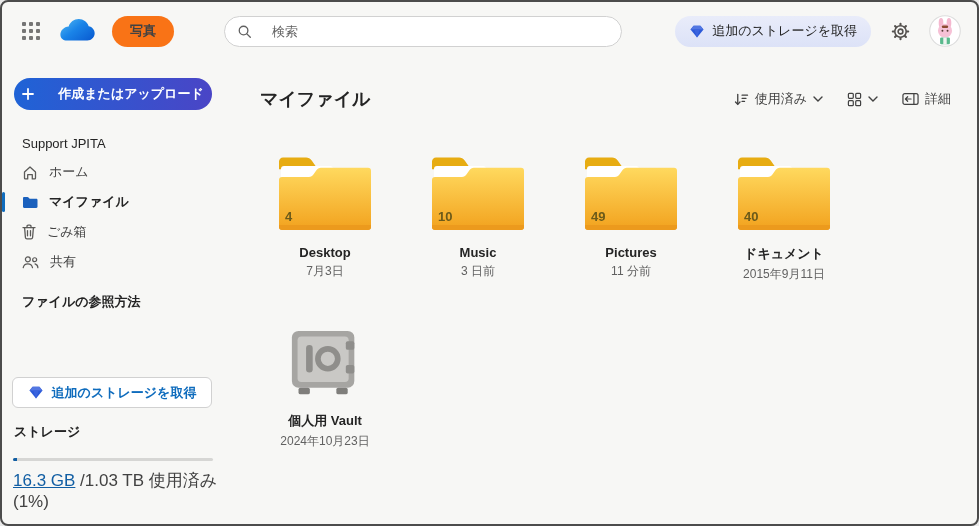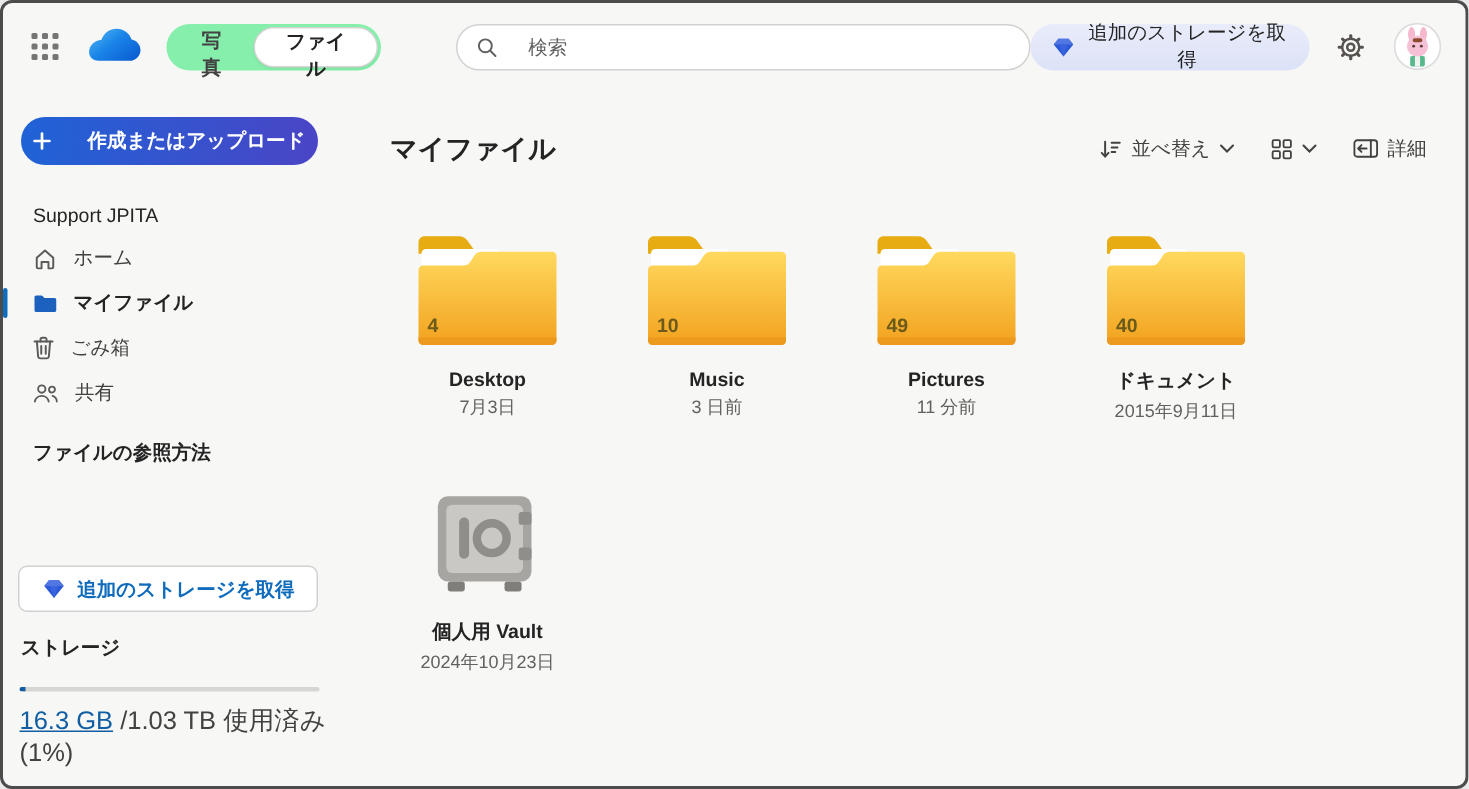--- a/index.html
+++ b/index.html
@@ -8,21 +8,21 @@
   .page {
     position:relative; width:979px; height:526px;
     background:#f7f7f5; border:2px solid #4c4c4c; border-radius:8px;
     overflow:hidden; display:flex; flex-direction:column;
   }
   
   .topbar { height:58px; display:flex; align-items:center; padding:0 16px; flex:0 0 auto; }
   .waffle { width:26px; height:26px; display:grid; grid-template-columns:repeat(3,4px); grid-template-rows:repeat(3,4px); gap:3px; place-content:center; cursor:pointer; background:none; border:none; }
   .waffle span { width:4px; height:4px; background:#757575; border-radius:1px; }
   .logo { margin-left:14px; display:flex; align-items:center; }
-  .toggle { margin-left:14px; background:#86efac; border-radius:16px; height:31px; display:flex; align-items:flex-start; padding:2px; }
+  .toggle { margin-left:14px; background:#f97316; border-radius:16px; height:31px; display:flex; align-items:flex-start; padding:2px; }
   .toggle button { border:none; background:none; font-family:inherit; font-size:13px; font-weight:700; color:#424242; padding:0 16px; height:27px; border-radius:14px; cursor:pointer; }
   .toggle button.sel { background:#fff; border:1px solid #d4d4d2; color:#242424; box-shadow:0 1px 2px rgba(0,0,0,.06); }
   .search { margin-left:50px; width:398px; height:31px; background:#fff; border:1px solid #d1d1d1; border-radius:16px; display:flex; align-items:center; padding:0 12px; gap:20px; }
   .search input { border:none; outline:none; flex:1; font-family:inherit; font-size:13px; color:#242424; background:transparent; }
   .search input::placeholder { color:#616161; }
   .top-right { margin-left:auto; display:flex; align-items:center; gap:14px; }
   .storage-pill { height:31px; border:none; border-radius:16px; padding:0 14px; display:flex; align-items:center; gap:7px; font-family:inherit; font-size:13px; color:#242424; background:linear-gradient(180deg,#e9ecfa,#dce2f7); cursor:pointer; }
   .icon-btn { width:30px; height:30px; border:none; background:none; display:flex; align-items:center; justify-content:center; cursor:pointer; border-radius:4px; }
   .avatar-btn { width:32px; height:32px; border:none; background:none; padding:0; cursor:pointer; border-radius:50%; }
   
@@ -89,21 +89,20 @@
     </button>
 
     <span class="logo">
       <svg width="40" height="27" viewBox="0 0 42 28">
         <path d="M12.5 23.5 h18.3 c4.3 0 7.7-3.4 7.7-7.6 0-3.7-2.7-6.8-6.3-7.4 C30.7 4 26.6 1 21.8 1 c-5 0-9.2 3.2-10.6 7.8 C6.2 9.2 2.5 13 2.5 17.4 c0 3.9 3.3 6.1 6.7 6.1 z" fill="url(#cloudGrad)"></path>
       </svg>
     </span>
 
     <div class="toggle">
       <button>写真</button>
-      <button class="sel">ファイル</button>
     </div>
 
     <div class="search">
       <span style="display:flex">
         <svg width="15" height="15" viewBox="0 0 16 16" fill="none" stroke="#616161" stroke-width="1.4">
           <circle cx="7" cy="7" r="4.6"></circle>
             <path d="M10.5 10.5 L14.2 14.2" stroke-linecap="round"></path>
         </svg>
       </span>
       <input placeholder="検索" style="">
@@ -249,21 +248,21 @@
           <button class="tool-btn">
             <span style="display:flex">
               <svg width="15" height="15" viewBox="0 0 16 16" fill="none" stroke="#424242" stroke-width="1.4" stroke-linecap="round">
                 <path d="M4 2.6 V12.8"></path>
                   <path d="M1.6 10.6 L4 13.2 6.4 10.6"></path>
                 <path d="M8.6 3.4 h5.8"></path>
                   <path d="M8.6 6.7 h4.2"></path>
                   <path d="M8.6 10 h2.6"></path>
               </svg>
             </span>
-            <span>並べ替え</span>
+            <span>使用済み</span>
             <span style="display:flex">
               <svg width="10" height="6" viewBox="0 0 10 6" fill="none" stroke="#424242" stroke-width="1.4" stroke-linecap="round">
                   <path d="M1 1 L5 5 L9 1"></path>
                 </svg>
             </span>
           </button>
 
           <button class="tool-btn">
             <span style="display:flex">
               <svg width="15" height="15" viewBox="0 0 16 16" fill="none" stroke="#424242" stroke-width="1.3">

